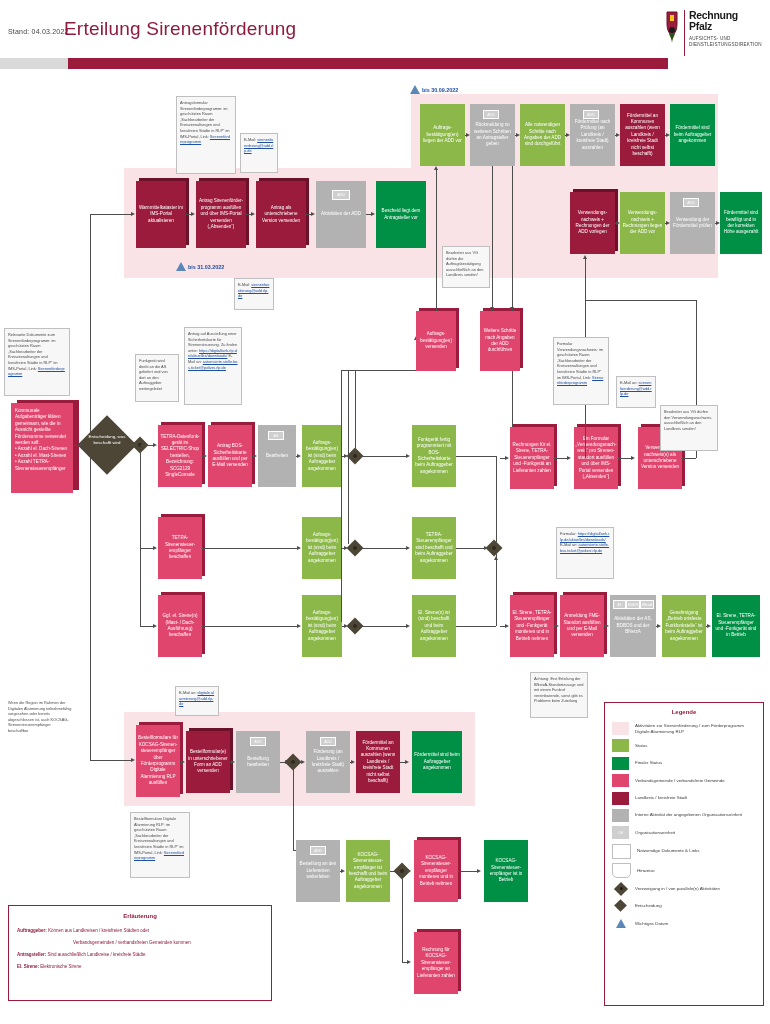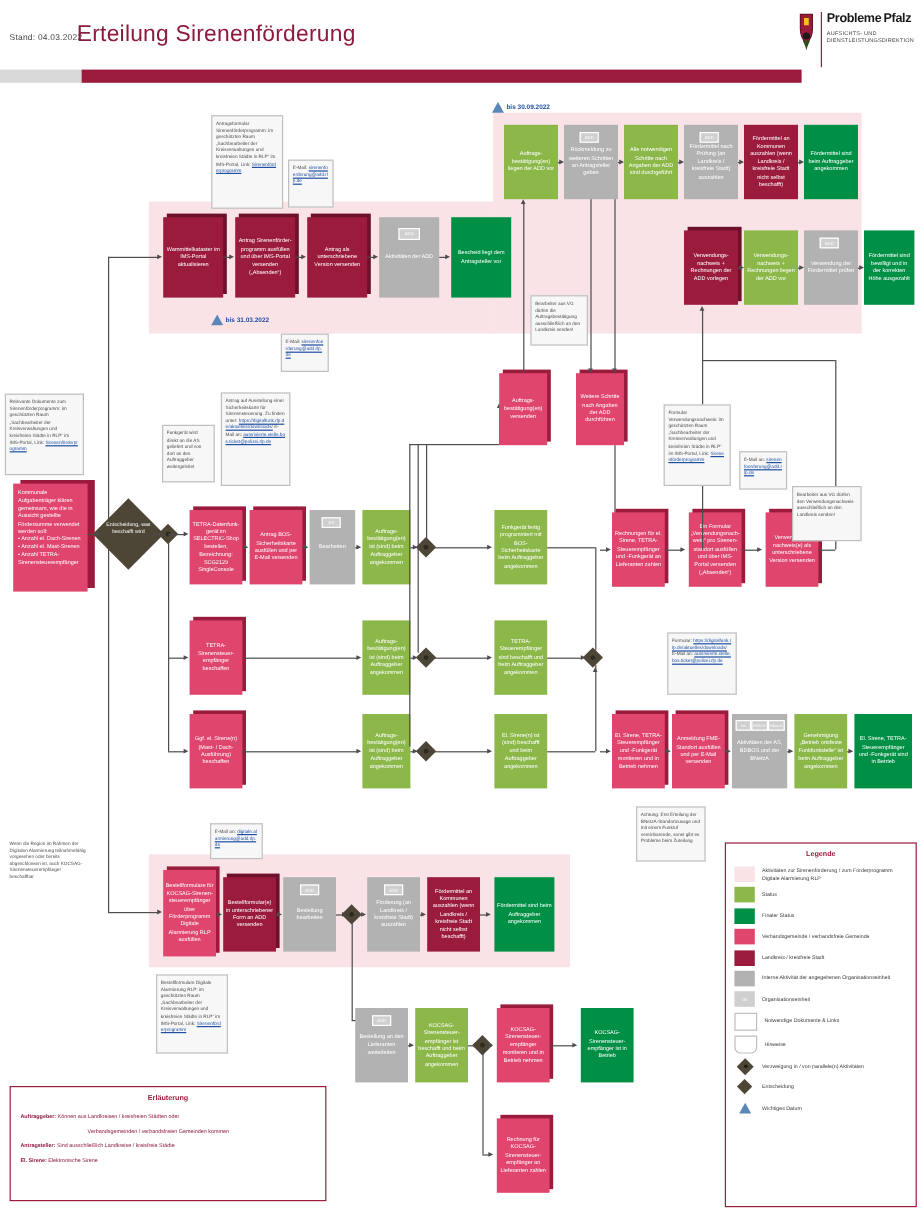--- a/index.html
+++ b/index.html
@@ -113,21 +113,21 @@
     <div class="logo-shield">
       <svg width="16" height="34" viewBox="0 0 16 34">
         <path d="M3 2 h10 v12 q0 8 -5 12 q-5 -4 -5 -12 z" fill="#9b1b3c" stroke="#6d1029" stroke-width="1"></path>
         <path d="M6 5 h4 v6 h-4 z" fill="#f0c419"></path>
         <circle cx="8" cy="20" r="3" fill="#1a1a1a"></circle>
         <path d="M5 24 q3 6 3 9 q0 -3 3 -9" fill="#2d5016"></path>
       </svg>
     </div>
     <div class="logo-divider"></div>
     <div>
-      <div class="logo-txt">Probleme Pfalz</div>
+      <div class="logo-txt">Rechnung Pfalz</div>
       <div class="logo-sub" style="white-space:pre-line;">AUFSICHTS- UND
 DIENSTLEISTUNGSDIREKTION</div>
     </div>
   </div>
 
   <div class="band" style="left:124px;top:168px;width:287px;height:110px;"></div>
   <div class="band" style="left:411px;top:94px;width:307px;height:184px;"></div>
   <div class="band" style="left:124px;top:712px;width:351px;height:94px;"></div>
 
   <div class="tri" style="left:176px;top:262px;"></div>

